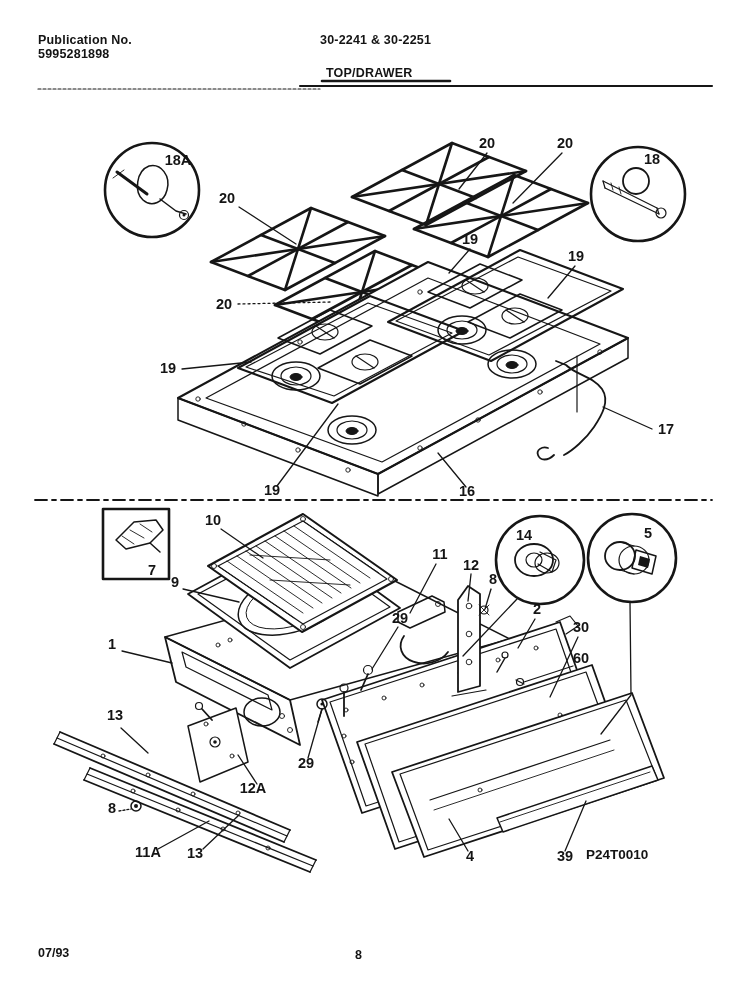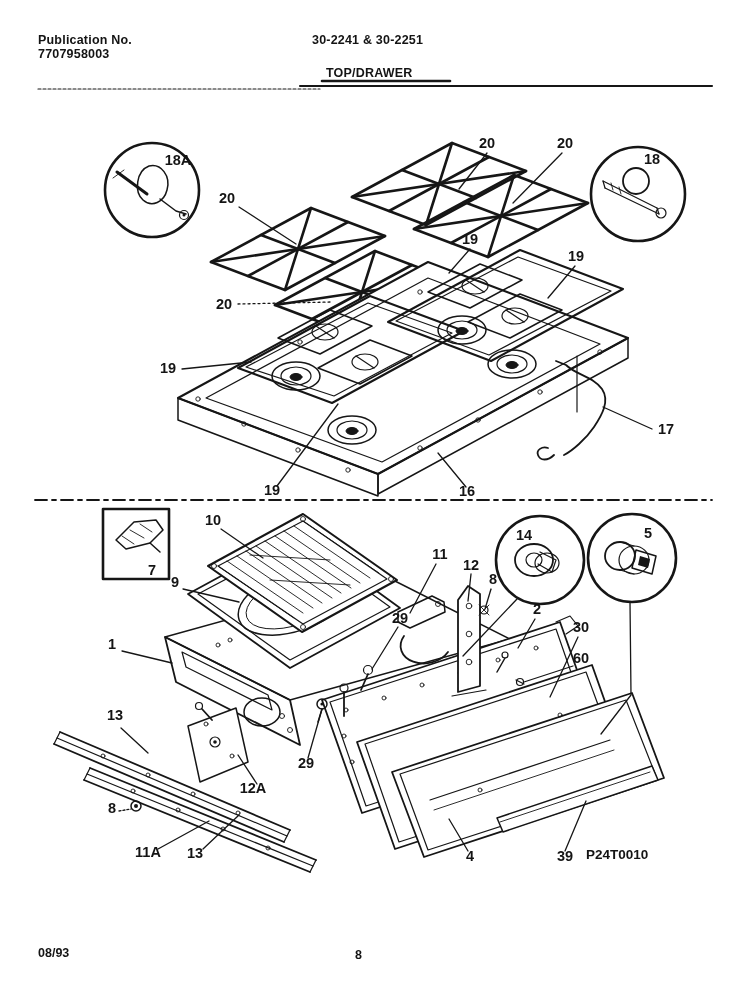--- a/index.html
+++ b/index.html
@@ -1,40 +1,40 @@
 <!DOCTYPE html>
 <html><head>
 <meta charset="utf-8">
 <style>
   html,body{margin:0;padding:0;background:#e8e8e8;}
   .page{position:relative;width:750px;height:982px;background:#ffffff;
         font-family:"Liberation Sans",sans-serif;color:#141414;overflow:hidden;padding-left:43px;}
   .hdr{position:absolute;font-weight:700;font-size:12.5px;line-height:14px;letter-spacing:.2px;}
   #pub-label{left:38px;top:33px;}
   #pub-number{left:38px;top:47px;}
-  #models{left:312px;top:33px;}
+  #models{left:320px;top:33px;}
   #section-title{left:326px;top:66px;}
   .ftr{position:absolute;font-weight:700;font-size:12.5px;}
   #date{left:38px;top:946px;}
   #page-num{left:355px;top:948px;}
   svg{position:absolute;left:0;top:0;}
   .ln{fill:none;stroke:#161616;stroke-linecap:round;stroke-linejoin:round;}
   .w08{stroke-width:.9}.w1{stroke-width:1.2}.w15{stroke-width:1.5}.w18{stroke-width:1.8}
   .w2{stroke-width:2.1}.w25{stroke-width:2.6}.w3{stroke-width:3}
   .wh{fill:#ffffff;}
   .co{font:700 14.5px "Liberation Sans",sans-serif;fill:#141414;text-anchor:middle;}
   .code{font:700 13.5px "Liberation Sans",sans-serif;fill:#141414;}
 </style>
 </head>
 <body>
 
 <div class="page">
 
   <div class="hdr" id="pub-label">Publication No.</div>
-  <div class="hdr" id="pub-number">7707958003</div>
+  <div class="hdr" id="pub-number">5995281898</div>
   <div class="hdr" id="models">30-2241 &amp; 30-2251</div>
   <div class="hdr" id="section-title">TOP/DRAWER</div>
 
   <svg width="750" height="982" viewBox="0 0 750 982">
 
     <g>
       <line class="ln w1" x1="38" y1="89" x2="320" y2="89" stroke-dasharray="3 2"></line>
       <line class="ln w2" x1="300" y1="86" x2="712" y2="86"></line>
       <line class="ln w25" x1="322" y1="81" x2="450" y2="81"></line>
     </g>
@@ -410,15 +410,15 @@
       <text class="co" x="112" y="813">8</text>
       <text class="co" x="148" y="857">11A</text>
       <text class="co" x="195" y="858">13</text>
       <text class="co" x="470" y="861">4</text>
       <text class="co" x="565" y="861">39</text>
     </g>
 
     <text class="code" x="586" y="859">P24T0010</text>
   </svg>
 
-  <div class="ftr" id="date">08/93</div>
+  <div class="ftr" id="date">07/93</div>
   <div class="ftr" id="page-num">8</div>
 </div>
 
 </body></html>

